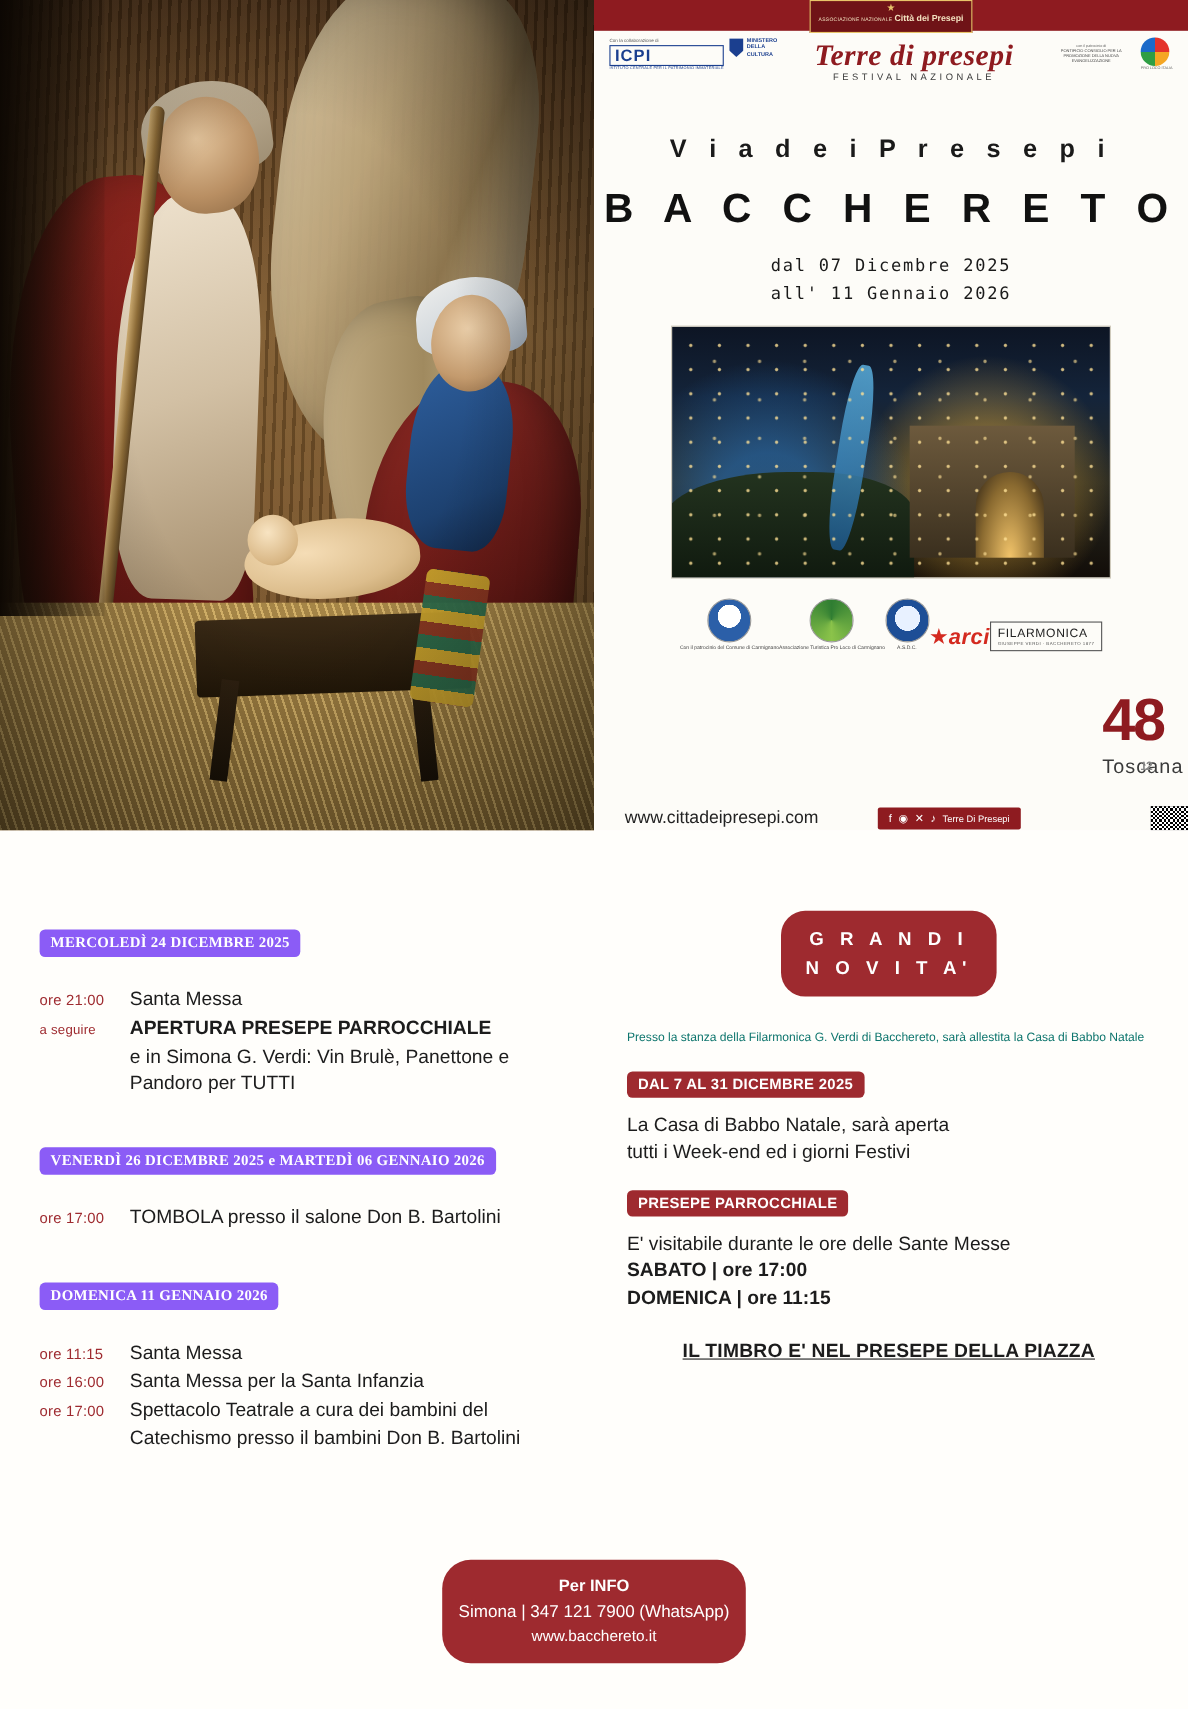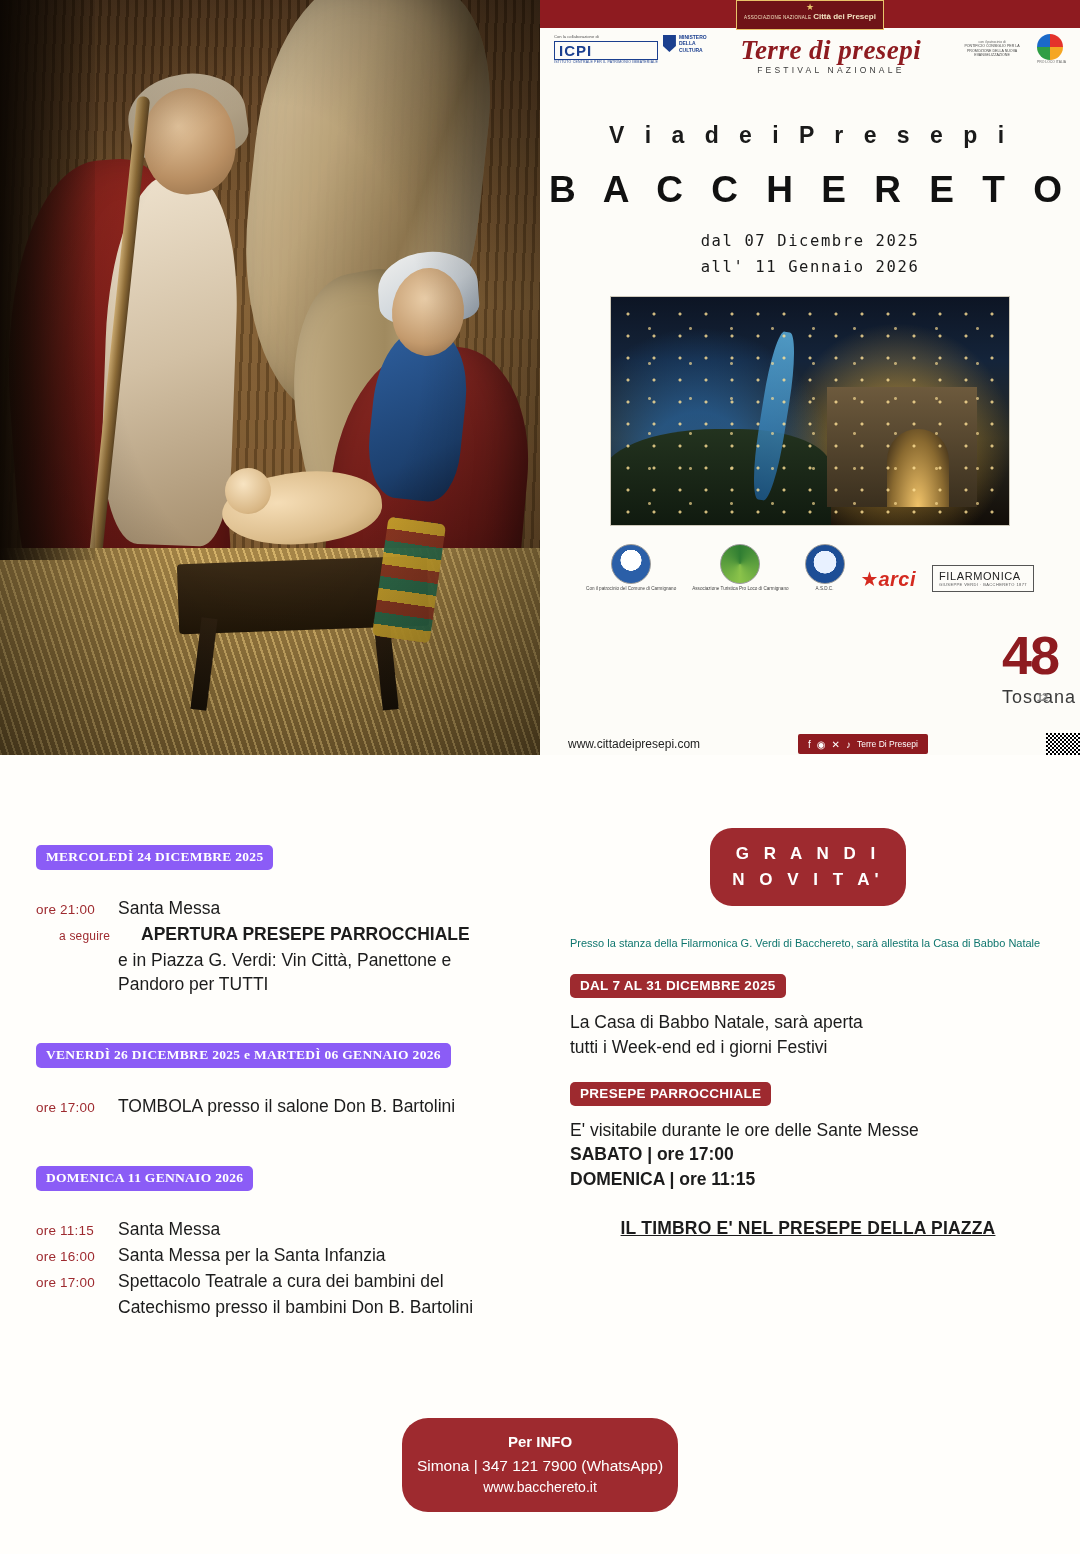--- a/index.html
+++ b/index.html
@@ -350,21 +350,21 @@
       radial-gradient(circle, rgba(255,225,150,0.75) 0 1px, rgba(0,0,0,0) 2px);
     background-size: 26px 22px, 41px 35px;
     background-position: 4px 6px, 18px 14px;
     opacity: .85;
   }
 
   .sponsor-row {
     display: flex;
     align-items: flex-end;
     justify-content: center;
-    gap: 16px;
+    gap: 0;
     margin-top: 18px;
     padding: 0 10px;
   }
   .sp { text-align: center; font-size: 4.6px; color: #444; line-height: 1.3; }
   .sp .circ { width: 38px; height: 38px; border-radius: 50%; margin: 0 auto 2px auto; }
   .sp .c1 { background: radial-gradient(circle at 50% 40%, #fff 0 35%, #2b5fa8 36% 100%); border:1px solid #999;}
   .sp .c2 { background: conic-gradient(#2f7d32, #8bc34a, #2f7d32); border:1px solid #999;}
   .sp .c3 { background: radial-gradient(circle at 50% 45%, #e8f1ff 0 40%, #1d4e96 41% 100%); border:1px solid #999;}
   .arci {
     color: #d42a20; font-weight: bold; font-size: 20px;
@@ -399,21 +399,21 @@
   }
 
   .poster-footer {
     position: absolute;
     left: 0; bottom: 0;
     width: 540px; height: 22px;
     display: flex;
     align-items: center;
   }
   .pf-url {
-    font-size: 12px;
+    font-size: 16px;
     color: #222;
     padding-left: 28px;
     width: 230px;
   }
   .pf-social {
     background: #8e1b20;
     color: #fff;
     height: 20px;
     display: flex;
     align-items: center;
@@ -472,21 +472,21 @@
     align-items: baseline;
     margin-bottom: 2px;
   }
   .ev-time {
     width: 82px;
     flex: 0 0 82px;
     color: #9e2a2f;
     font-size: 13.5px;
     letter-spacing: .2px;
   }
-  .ev-time.small { font-size: 12px; margin-left: 23px; }
+  .ev-time.small { font-size: 12px; }
   .ev-text {
     font-size: 17.5px;
     color: #1c1c1c;
     line-height: 1.38;
   }
   .ev-text.bold { font-weight: bold; }
   .ev-cont {
     font-size: 17.5px;
     color: #1c1c1c;
     line-height: 1.38;
@@ -693,21 +693,21 @@
     <div>
       <div class="day-chip">MERCOLEDÌ 24 DICEMBRE 2025</div>
       <div class="ev-row">
         <span class="ev-time">ore 21:00</span>
         <span class="ev-text">Santa Messa</span>
       </div>
       <div class="ev-row">
         <span class="ev-time small">a seguire</span>
         <span class="ev-text bold">APERTURA PRESEPE PARROCCHIALE</span>
       </div>
-      <div class="ev-cont">e in Piazza G. Verdi: Vin Città, Panettone e</div>
+      <div class="ev-cont">e in Simona G. Verdi: Vin Brulè, Panettone e</div>
       <div class="ev-cont">Pandoro per TUTTI</div>
     </div>
 
     <div class="block-gap"></div>
 
     <div>
       <div class="day-chip">VENERDÌ 26 DICEMBRE 2025 e MARTEDÌ 06 GENNAIO 2026</div>
       <div class="ev-row">
         <span class="ev-time">ore 17:00</span>
         <span class="ev-text">TOMBOLA presso il salone Don B. Bartolini</span>

